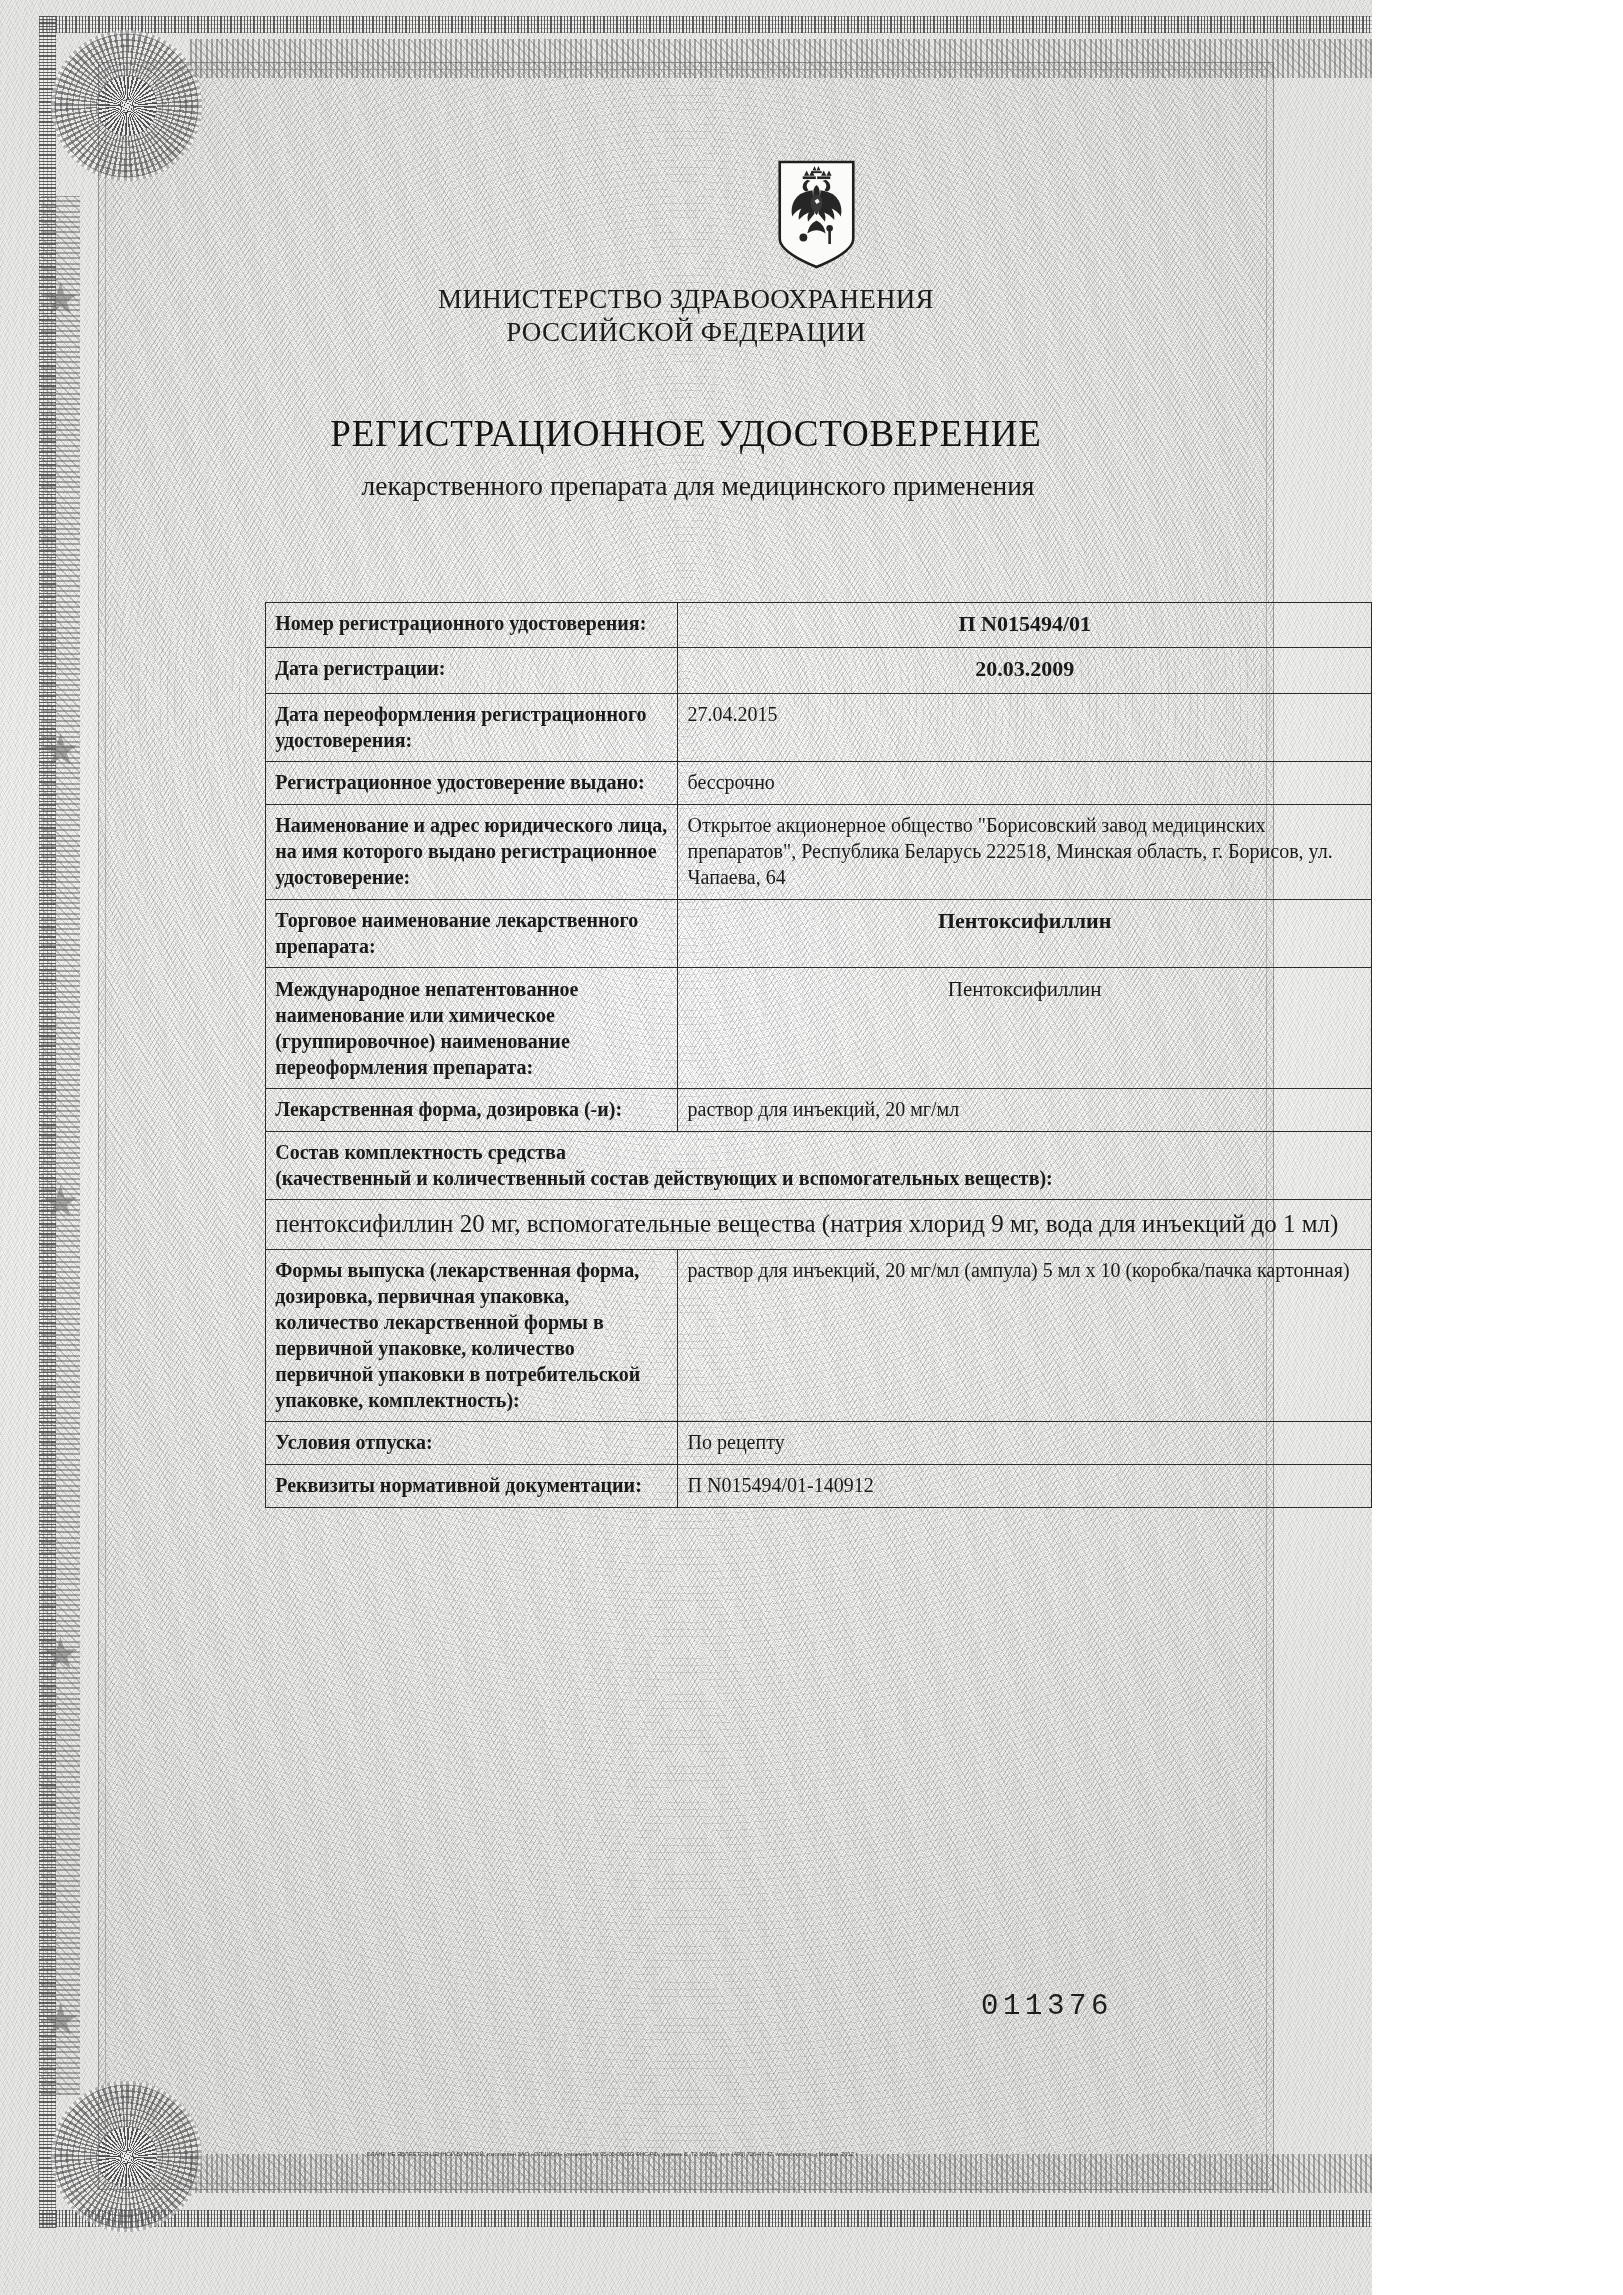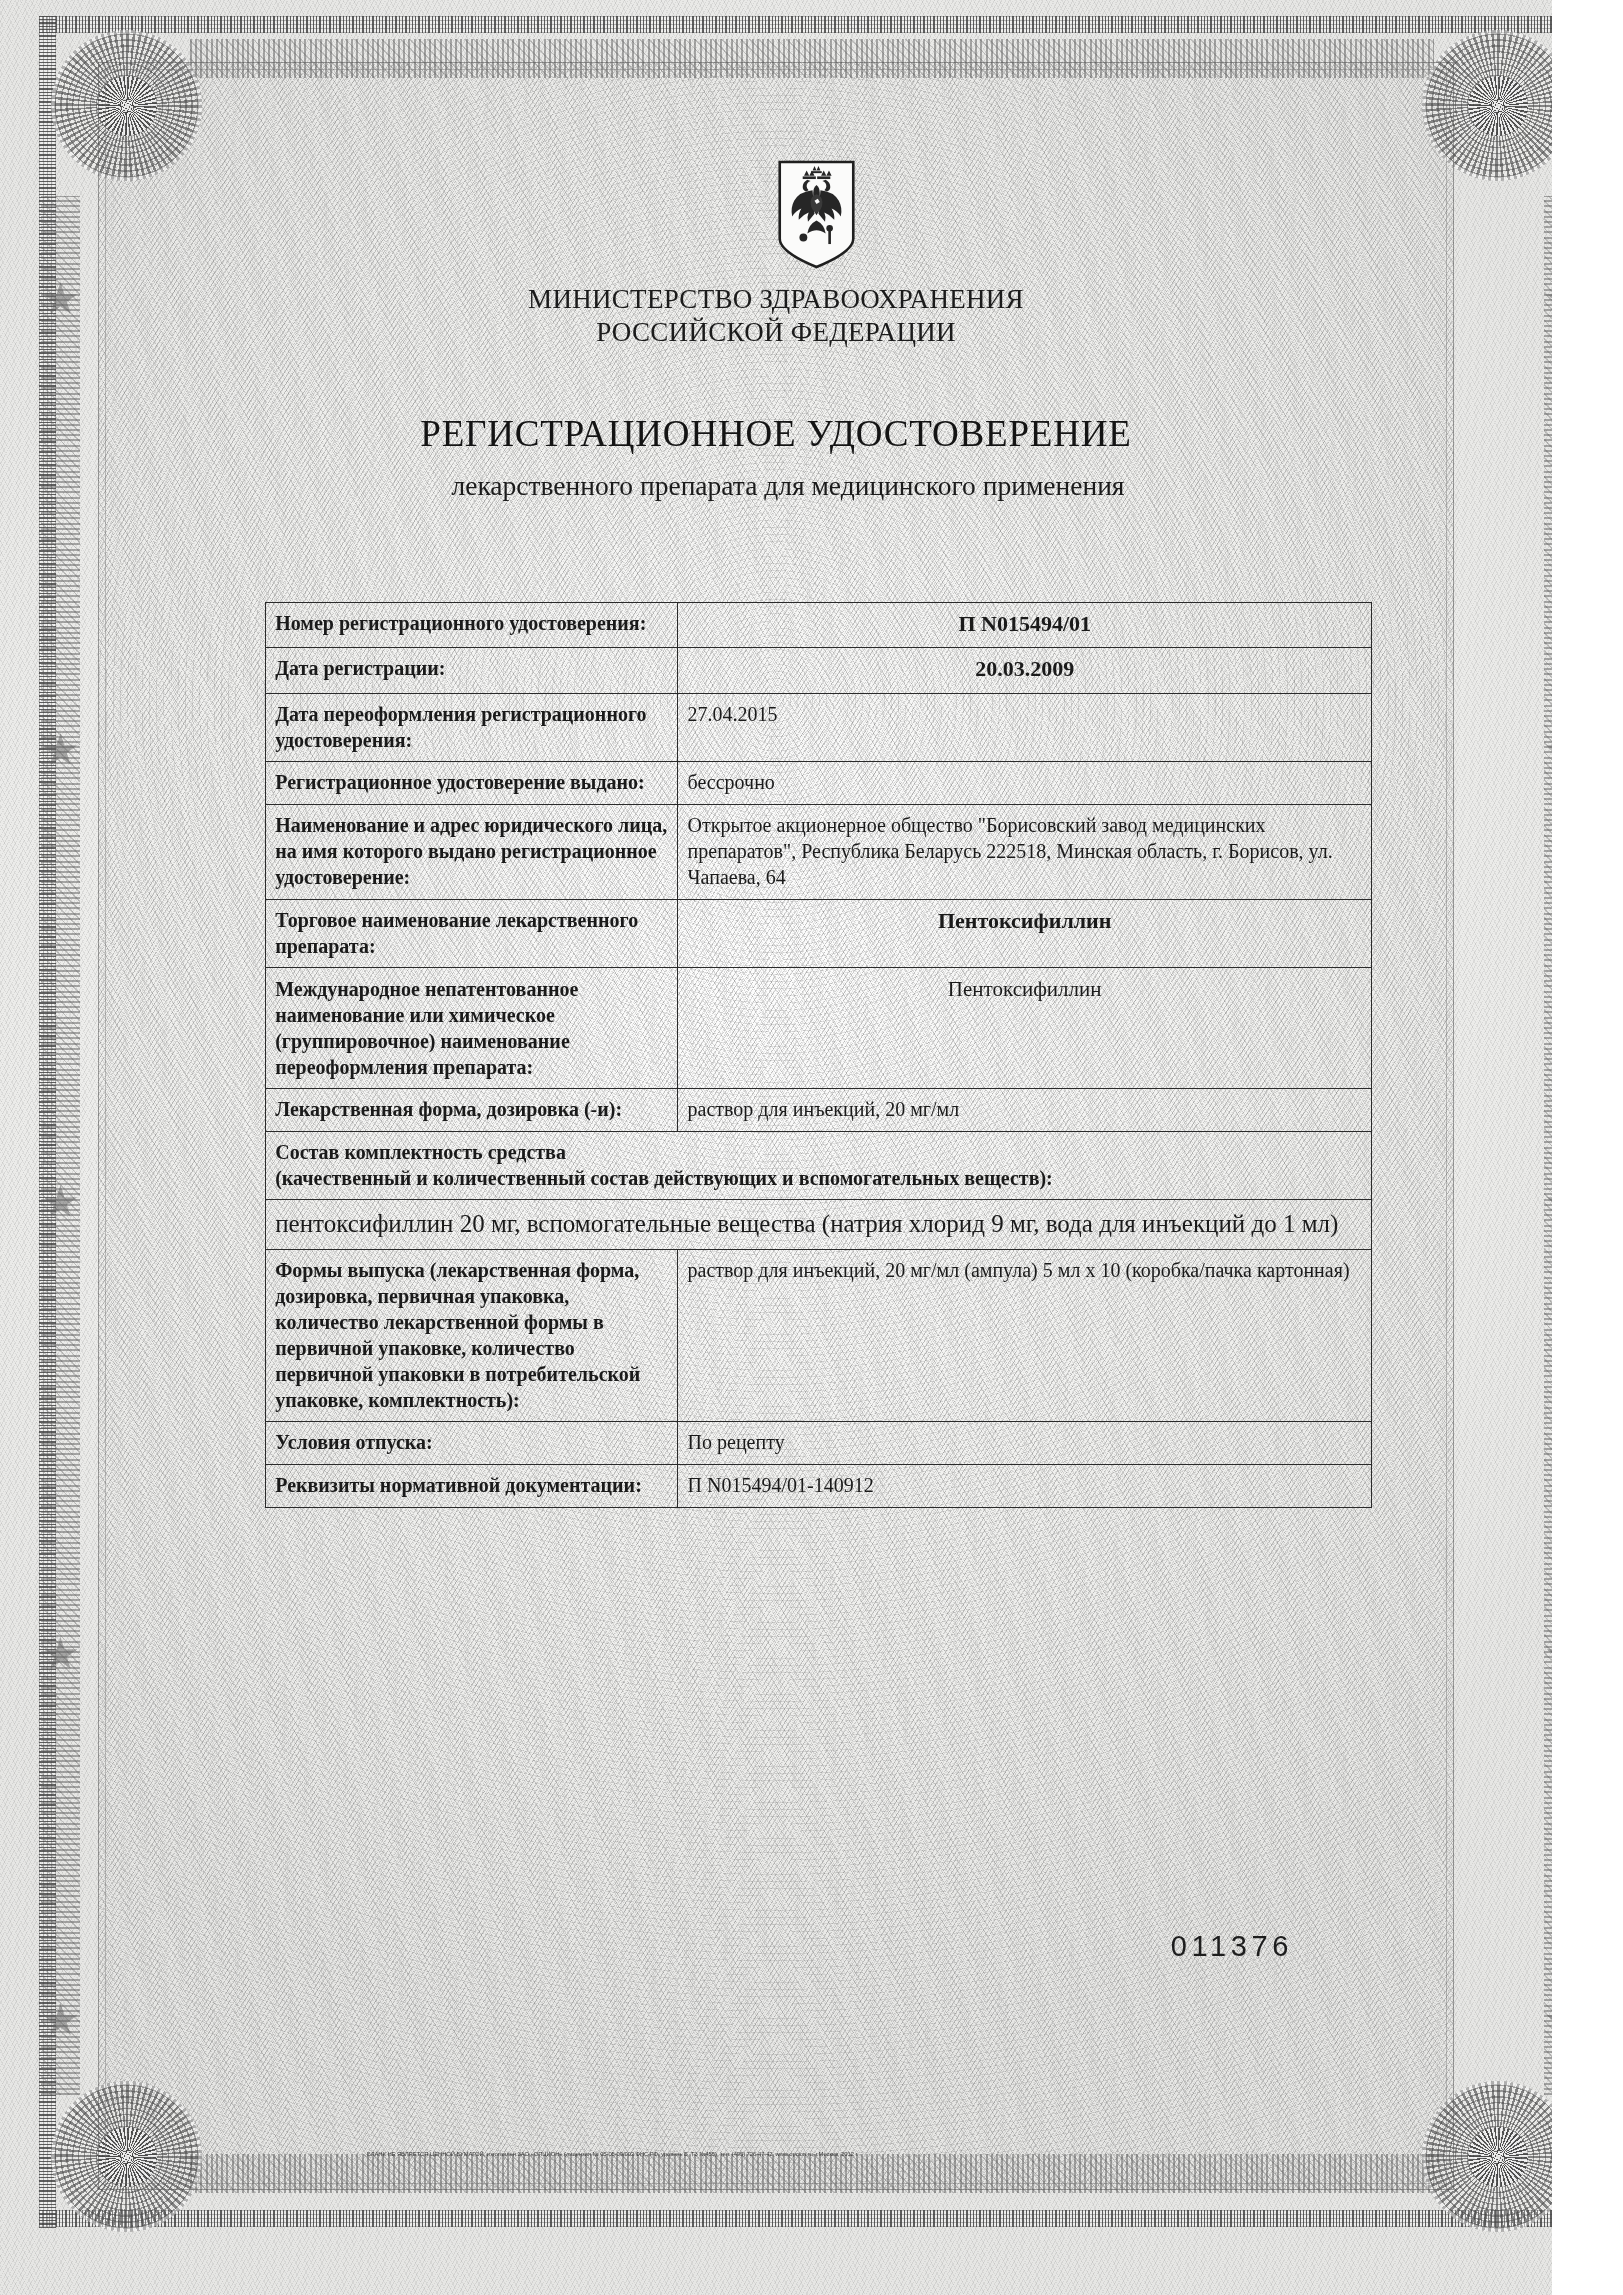--- a/index.html
+++ b/index.html
@@ -4,21 +4,21 @@
 <style>
   html,body{margin:0;padding:0;background:#fff;}
   body{
     width:1624px;height:2295px;
     font-family:"Liberation Serif", serif;
     -webkit-font-smoothing:antialiased;
   }
 
   
   #page{
-    position:relative;width:1552px;height:2295px;overflow:hidden;
+    position:relative;width:1372px;height:2295px;overflow:hidden;
     background:#f2f2f0;
   }
   
   #paper-tone{
     position:absolute;inset:0;
     background:
       repeating-linear-gradient(118deg, rgba(120,120,120,.17) 0px, rgba(120,120,120,.17) 0.7px, rgba(255,255,255,0) 0.7px, rgba(255,255,255,0) 3.3px),
       repeating-linear-gradient(62deg, rgba(120,120,120,.13) 0px, rgba(120,120,120,.13) 0.7px, rgba(255,255,255,0) 0.7px, rgba(255,255,255,0) 4.6px),
       radial-gradient(ellipse 982px 1113px at 48% 42%, #fdfdfd 0%, #f0f0ee 55%, #e6e6e4 100%);
     pointer-events:none;
@@ -152,23 +152,23 @@
     line-height:1.30;
   }
   td.lbl{width:393px;font-weight:bold;font-size:20px;margin-top:8px;}
   td.val{font-size:20px;}
   td.val.center{text-align:center;font-weight:bold;font-size:22px;padding-top:10.5px;}
   td.val.center-b{text-align:center;font-size:21px;}
   td.full{font-weight:bold;font-size:20px;}
   td.fullval{font-size:25px;}
 
   #serial{
-    position:absolute;right:259px;top:1930px;
+    position:absolute;right:259px;top:1990px;
     font-size:29px;letter-spacing:4.6px;color:#1d1d1d;
-    font-family:Liberation Sans, sans-serif;
+    font-family:Liberation Mono, monospace;
   }
 
   #microprint{
     position:absolute;left:367px;top:2151px;width:917px;
     font-size:5.9px;color:#3a3a3a;white-space:nowrap;overflow:hidden;
     font-family:"Liberation Sans", sans-serif;
     letter-spacing:-0.1px;
   }
 </style>
 </head>

